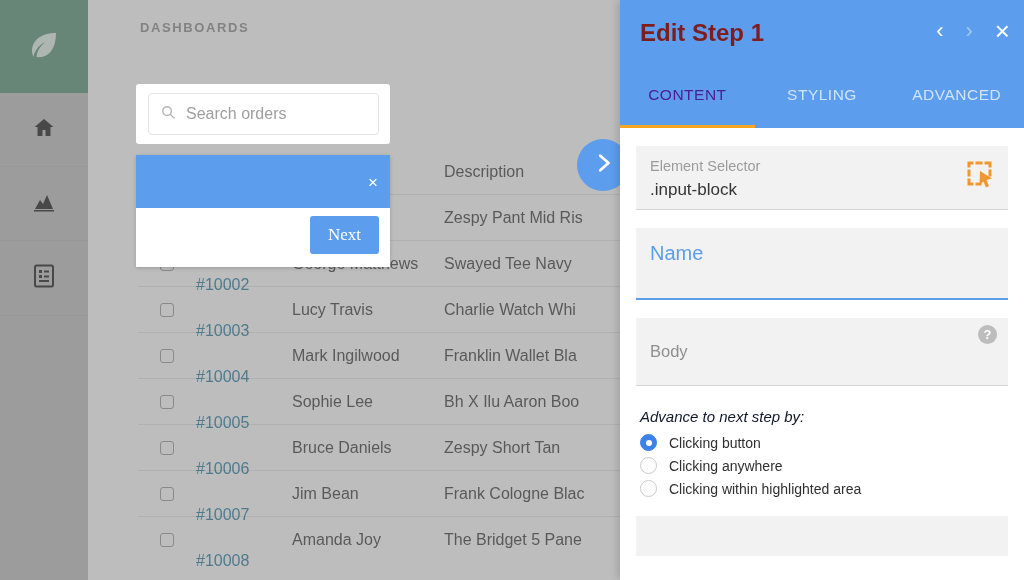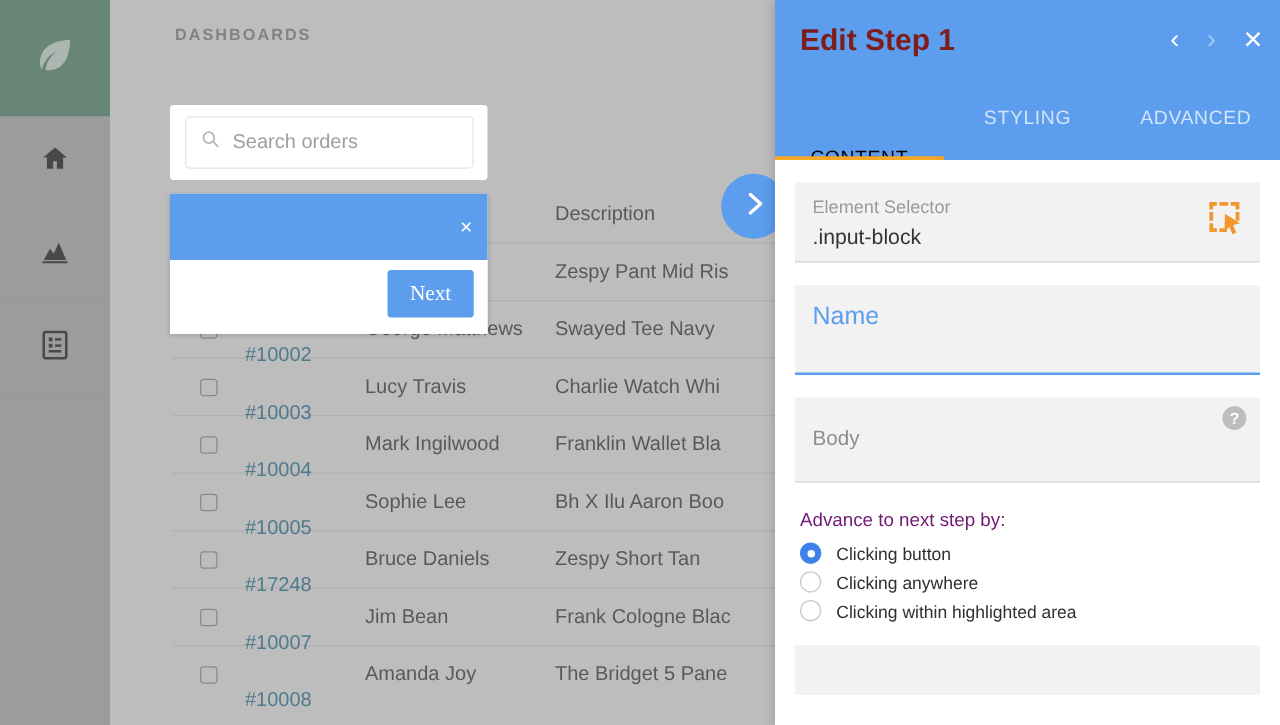--- a/index.html
+++ b/index.html
@@ -122,21 +122,21 @@
   .nav-btn { color: #ffffff; font-size: 22px; line-height: 1; }
   .nav-btn.disabled { color: rgba(255,255,255,0.42); }
   .nav-btn.close { font-size: 26px; font-weight: 300; }
 
   .tabs { position: absolute; left: 0; bottom: 0; width: 404px; height: 46px; display: flex; }
   .tab {
     flex: 1; display: flex; align-items: flex-start; justify-content: center;
     font-size: 15.5px; letter-spacing: 0.5px; color: rgba(255,255,255,0.72);
     position: relative; padding-top: 4px;
   }
-  .tab.active { color: #000000; margin-top: 32px; }
+  .tab.active { color: #4c1d95; }
   .tab.active::after {
     content: ""; position: absolute; left: 0; bottom: 0; width: 100%; height: 3px;
     background: #f5a623;
   }
 
   .panel-body { position: absolute; left: 0; top: 128px; width: 404px; bottom: 0; background: #fff; }
 
   .field {
     margin: 18px 16px 0 16px; background: #f2f2f2;
     border-bottom: 1px solid #d4d4d4; position: relative;
@@ -149,21 +149,21 @@
   .field.name { height: 72px; padding: 14px; border-bottom: 2px solid #5c9ded; }
   .field.name .field-label { color: #5c9ded; font-size: 20px; }
   .field.body { height: 68px; padding: 0 14px; display: flex; align-items: center; }
   .field.body .field-label { font-size: 16.5px; color: #8e8e8e; }
   .help-icon {
     position: absolute; right: 11px; top: 7px; width: 19px; height: 19px;
     border-radius: 50%; background: #bdbdbd; color: #fff;
     font-size: 13px; line-height: 19px; text-align: center; font-weight: 700;
   }
 
-  .advance-label { margin: 22px 0 6px 20px; font-size: 15px; color: #701a75; }
+  .advance-label { margin: 22px 0 6px 20px; font-size: 15px; color: #0f172a; font-style: italic; }
   .radio-row { display: flex; align-items: center; gap: 12px; padding: 3px 0 3px 20px; }
   .radio {
     width: 17px; height: 17px; border-radius: 50%;
     border: 1.6px solid #c9c9c9; background: #fff;
     display: flex; align-items: center; justify-content: center; flex: none;
   }
   .radio.checked { border-color: #3d82e8; background: #3d82e8; }
   .radio.checked .dot { width: 6px; height: 6px; border-radius: 50%; background: #fff; }
   .radio-label { font-size: 14px; color: #2f2f2f; }
 
@@ -275,21 +275,21 @@
                 <span class="chkbox"></span>
               </div>
               <div class="c-id">#10005</div>
               <div class="c-name">Sophie Lee</div>
               <div class="c-desc">Bh X Ilu Aaron Boo</div>
             </div>
             <div class="trow">
               <div class="c-chk">
                 <span class="chkbox"></span>
               </div>
-              <div class="c-id">#17248</div>
+              <div class="c-id">#10006</div>
               <div class="c-name">Bruce Daniels</div>
               <div class="c-desc">Zespy Short Tan</div>
             </div>
             <div class="trow">
               <div class="c-chk">
                 <span class="chkbox"></span>
               </div>
               <div class="c-id">#10007</div>
               <div class="c-name">Jim Bean</div>
               <div class="c-desc">Frank Cologne Blac</div>

